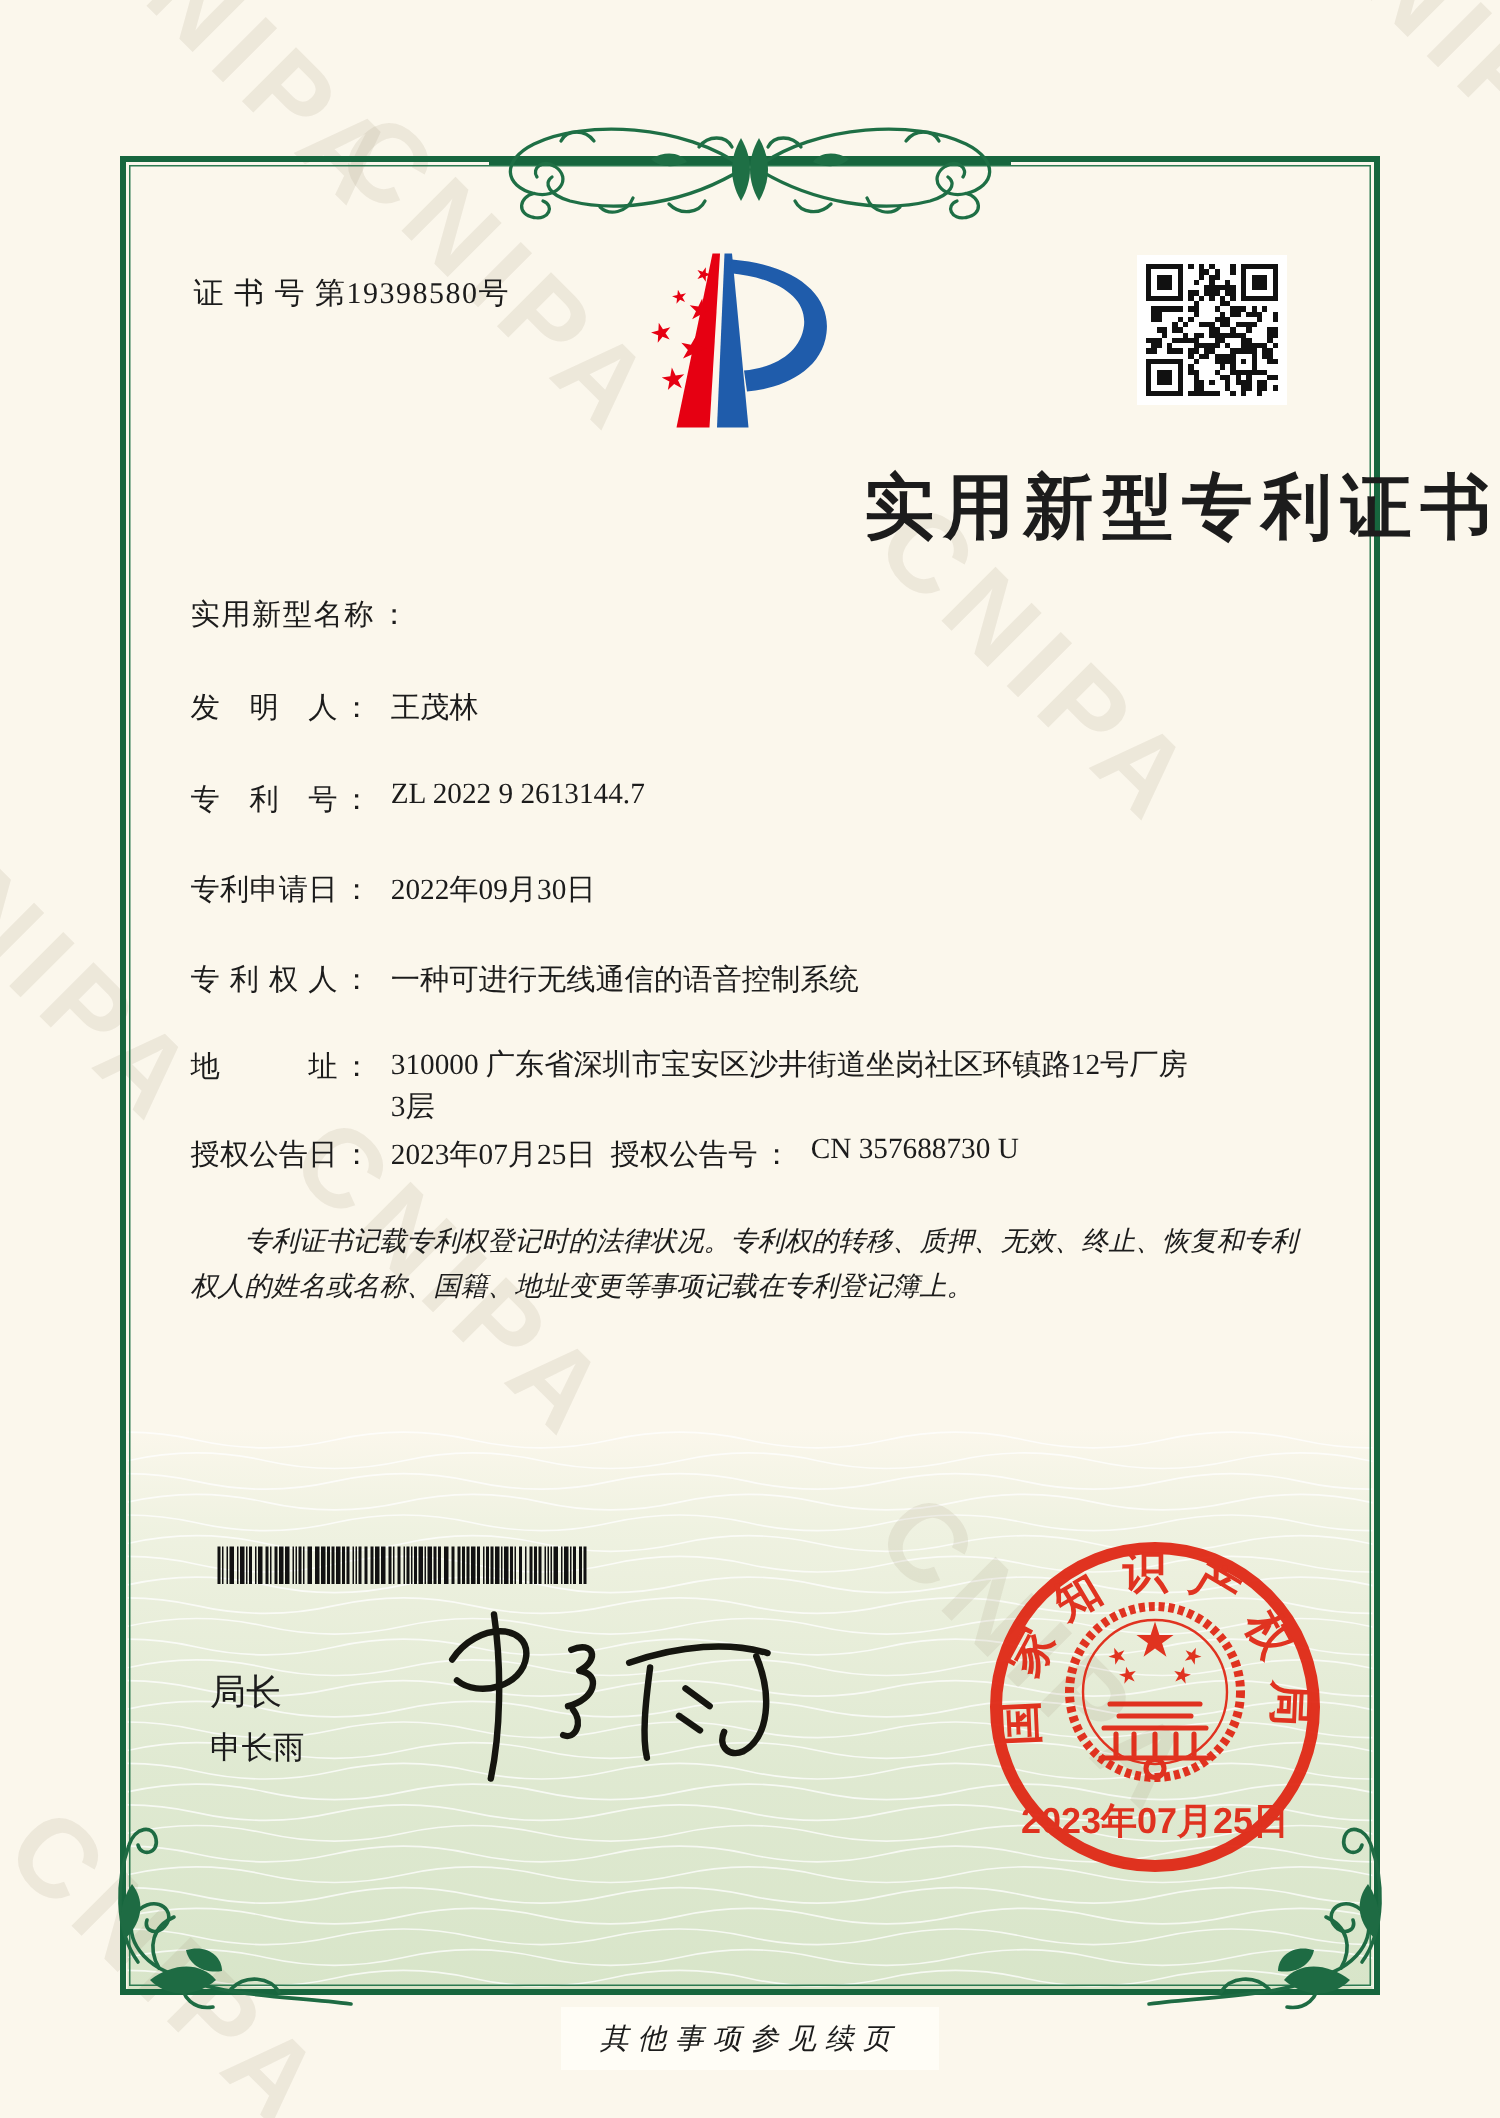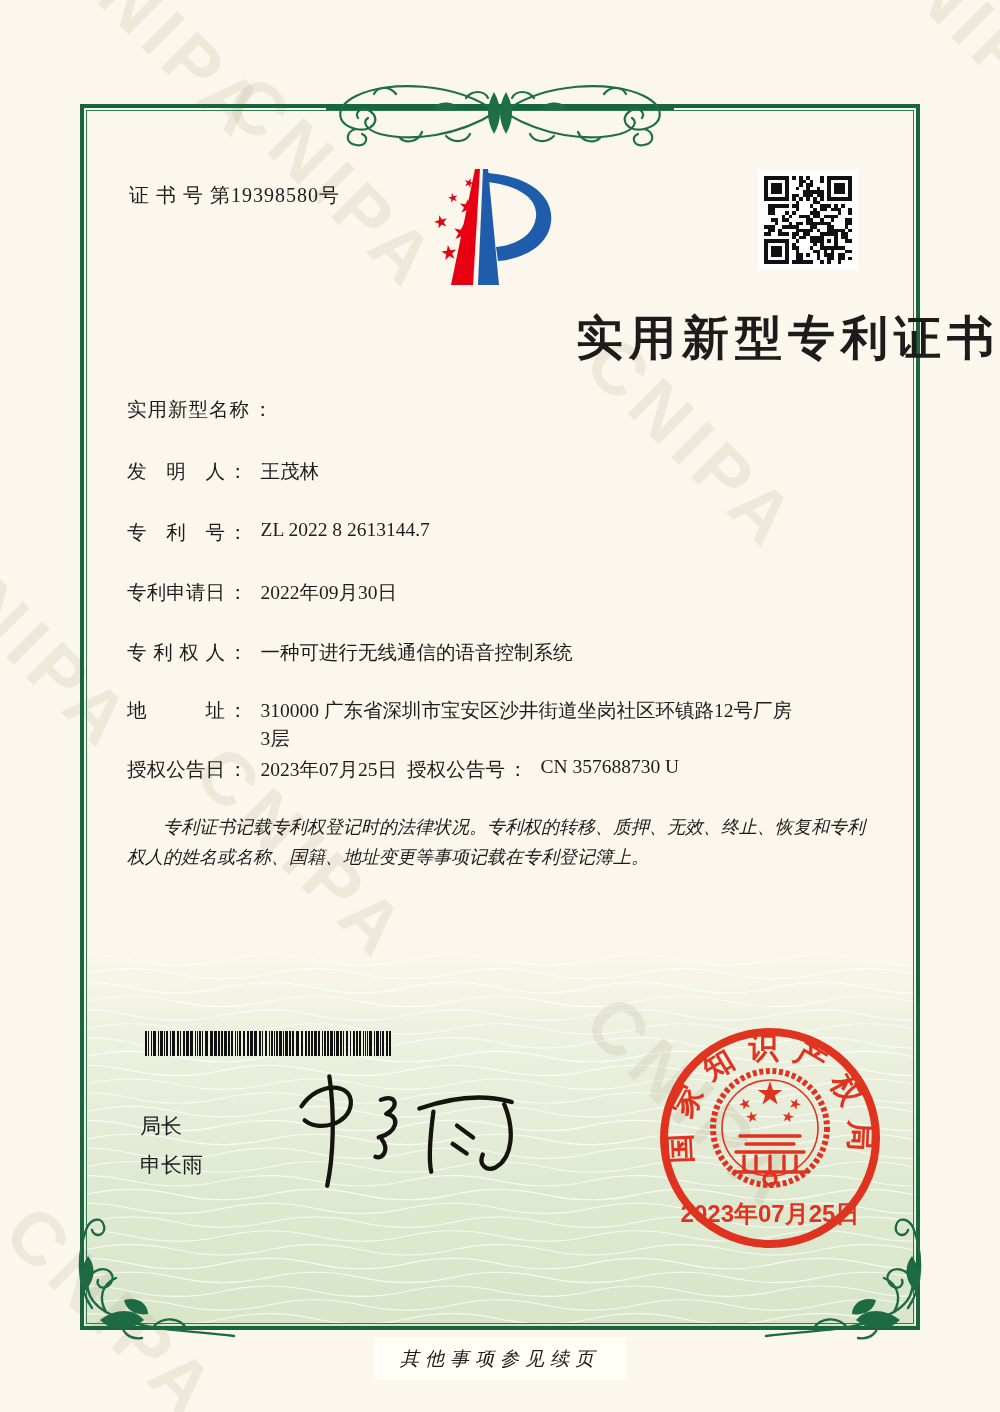--- a/index.html
+++ b/index.html
@@ -31,21 +31,21 @@
   .jlabel.auto{width:auto;letter-spacing:1px;}
   .fcolon{flex:none;margin-left:3px;}
   .fval{margin-left:13px;}
   .addr{width:537px;line-height:28px;}
   .pair2{position:absolute;left:280px;top:0;display:flex;}
   .paras{position:absolute;left:127px;top:812px;width:752px;font-size:18px;line-height:30px;}
   .kai{font-style:italic;}
   .paras p{margin:0 0 13px 0;text-indent:2em;}
   .barcode{position:absolute;left:145px;top:1031px;width:252px;height:25px;display:flex;align-items:stretch;}
   .barcode i{display:block;height:100%;}
-  .sig-title{position:absolute;left:140px;top:1112px;font-family:"Liberation Sans","DejaVu Sans",sans-serif;font-size:21px;}
+  .sig-title{position:absolute;left:140px;top:1112px;font-family:"Liberation Sans","DejaVu Sans",sans-serif;font-size:24px;}
   .sig-name{position:absolute;left:140px;top:1151px;font-family:"Liberation Sans","DejaVu Sans",sans-serif;font-size:21px;}
   .sigscript{position:absolute;left:268px;top:1072px;}
   .seal{position:absolute;left:648px;top:1016px;opacity:.93;}
   .pagenum{position:absolute;left:0;top:1292px;width:100%;text-align:center;font-size:17px;}
   .contnote{position:absolute;left:0;top:1338px;width:100%;text-align:center;}
   .contnote span{display:inline-block;background:#fffdf6;padding:8px 26px;font-size:19px;letter-spacing:6px;}
 </style>
 </head>
 <body>
 
@@ -492,21 +492,21 @@
         <span class="fcolon">：</span>
       <span class="fval">王茂林</span>
     </div>
     <div class="frow" style="top:519px;">
       <span class="jlabel">
           <span>专</span>
           <span>利</span>
           <span>号</span>
         </span>
         <span class="fcolon">：</span>
-      <span class="fval">ZL 2022 8 2613144.7</span>
+      <span class="fval">ZL 2022 9 2613144.7</span>
     </div>
     <div class="frow" style="top:579px;">
       <span class="jlabel">
           <span>专</span>
           <span>利</span>
           <span>申</span>
           <span>请</span>
           <span>日</span>
         </span>
         <span class="fcolon">：</span>

